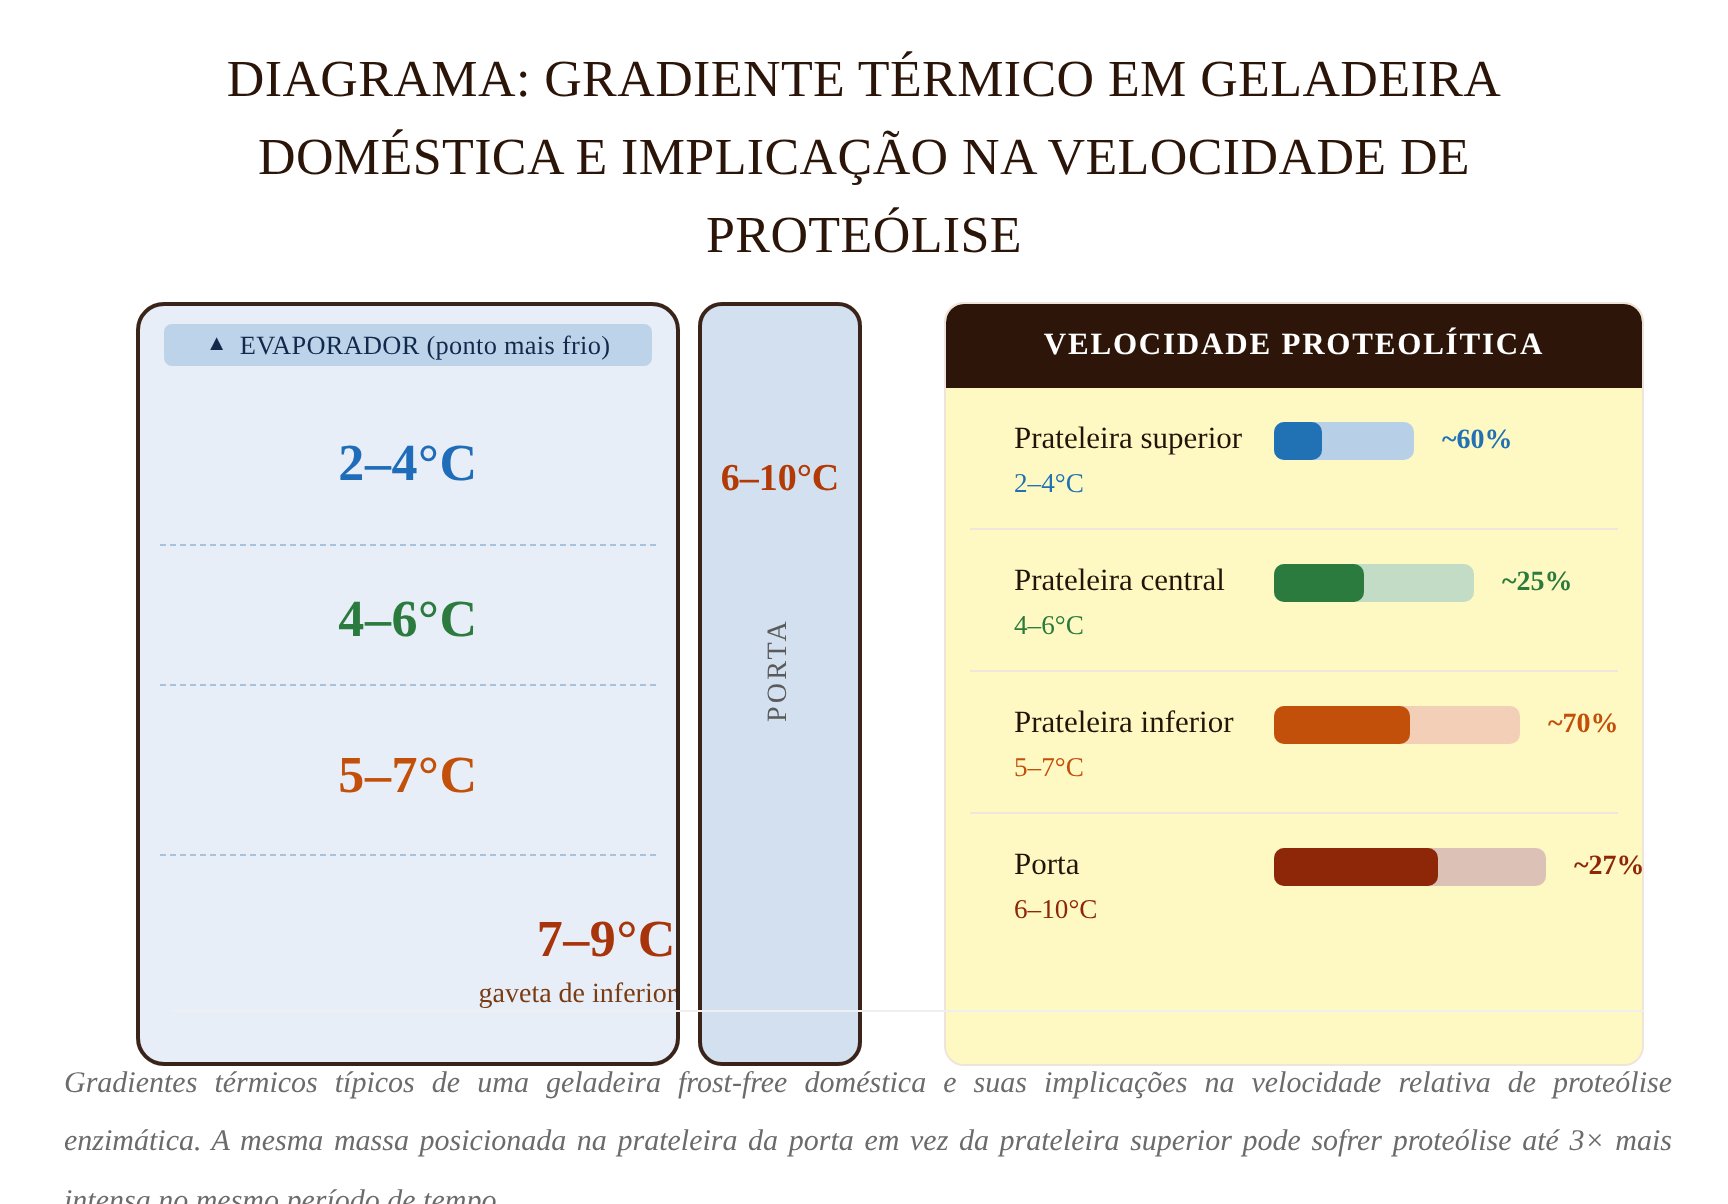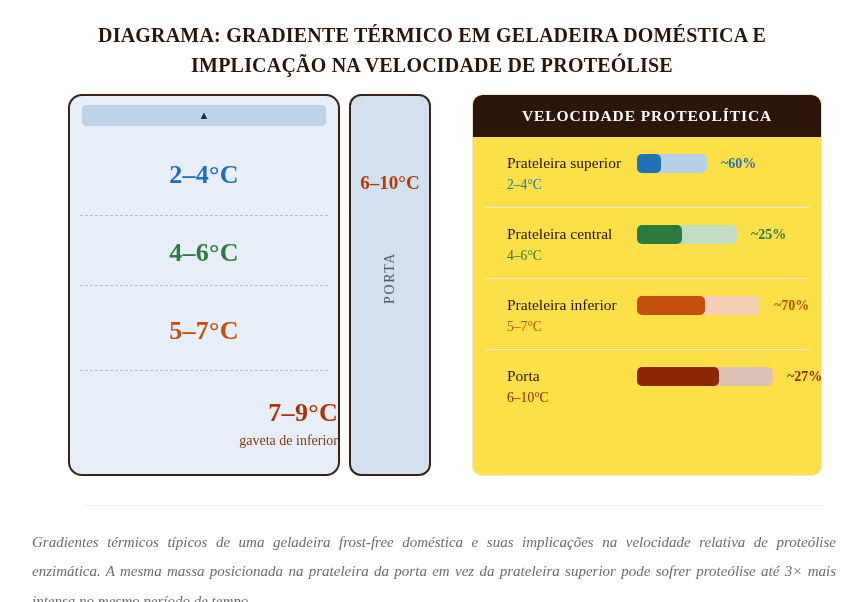--- a/index.html
+++ b/index.html
@@ -15,22 +15,22 @@
     overflow: hidden;
   }
 
   
   .title-block {
     padding: 20px 70px 0 70px;
     text-align: center;
   }
   .title-block .title {
     font-family: "Liberation Serif", serif;
-    font-weight: bold;
-    font-size: 20px;
+    font-weight: normal;
+    font-size: 26px;
     letter-spacing: 0.2px;
     line-height: 1.5;
     color: #2b1408;
   }
 
   
   .stage {
     position: relative;
     height: 392px;
     margin-top: 12px;
@@ -145,21 +145,21 @@
     white-space: nowrap;
   }
 
   
   .card {
     position: absolute;
     left: 472px;
     top: 2px;
     width: 350px;
     height: 382px;
-    background: #fde047;
+    background: #fef9c3;
     border: 1.5px solid #efe4da;
     border-radius: 10px;
     box-sizing: border-box;
     overflow: hidden;
   }
   .card-header {
     height: 42px;
     background: #2d1609;
     border-radius: 9px 9px 0 0;
     display: flex;
@@ -255,20 +255,21 @@
 
 <div class="title-block">
   <div class="title">DIAGRAMA: GRADIENTE TÉRMICO EM GELADEIRA DOMÉSTICA E IMPLICAÇÃO NA VELOCIDADE DE PROTEÓLISE</div>
 </div>
 
 <div class="stage">
 
   <div class="fridge">
     <div class="evap-badge" style="background: rgb(188, 211, 234);">
       <span class="tri">▲</span>
+      <span>EVAPORADOR (ponto mais frio)</span>
     </div>
 
     <div class="divider div-1"></div>
     <div class="divider div-2"></div>
     <div class="divider div-3"></div>
 
     <div class="shelf shelf-1">
       <div class="temp" id="f-temp-0" style="color: rgb(31, 108, 184);">2–4°C</div>
     </div>
     <div class="shelf shelf-2">

